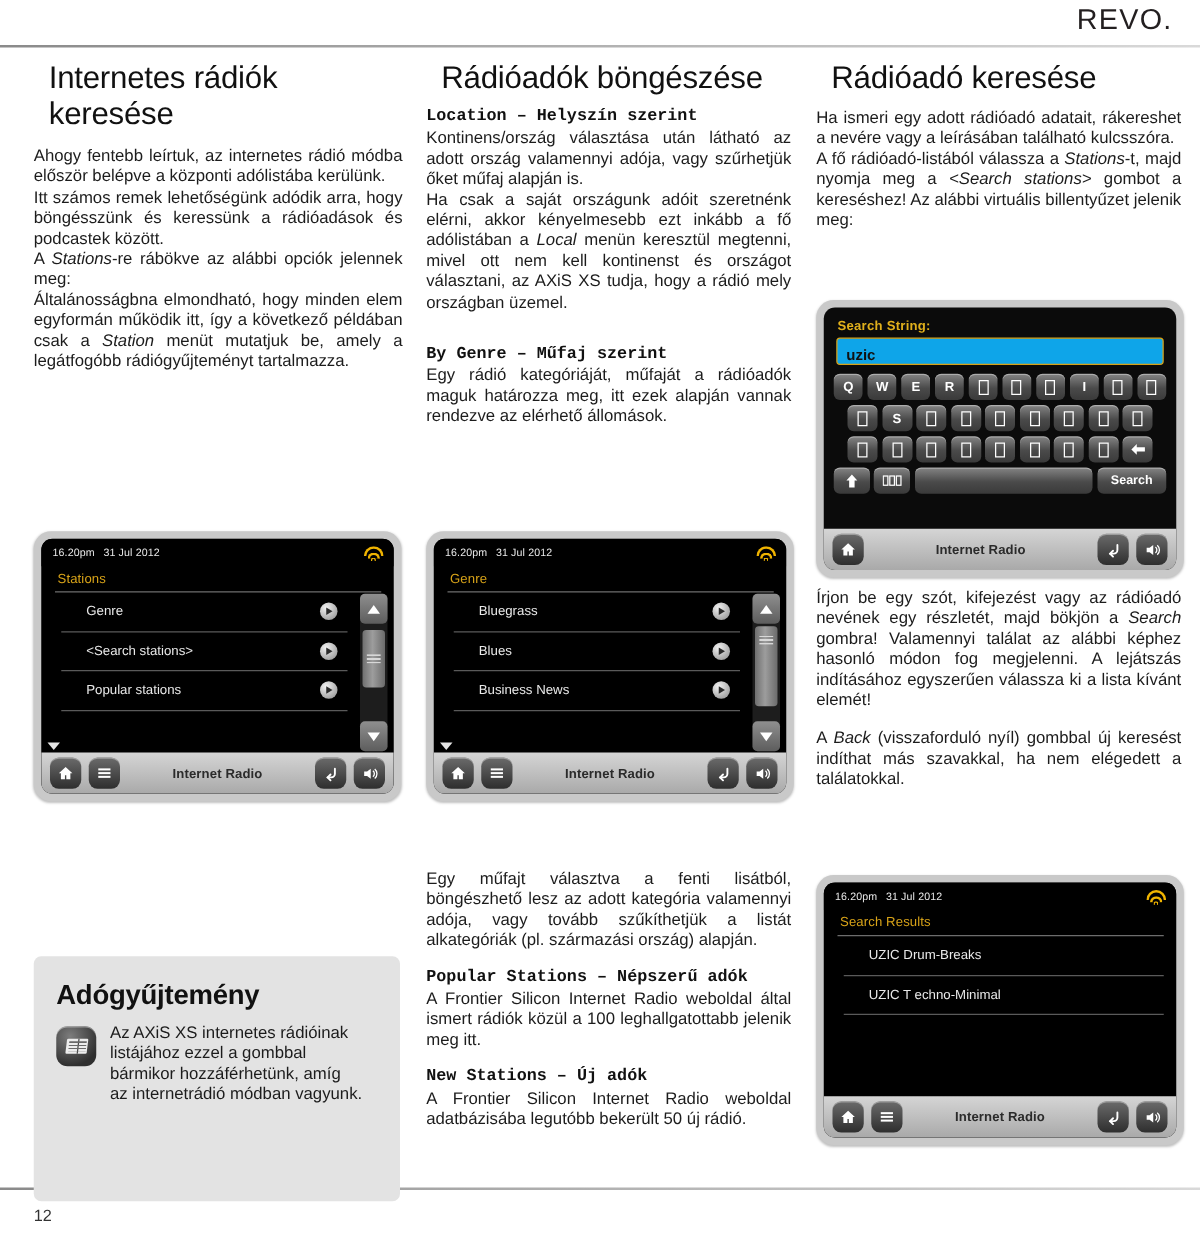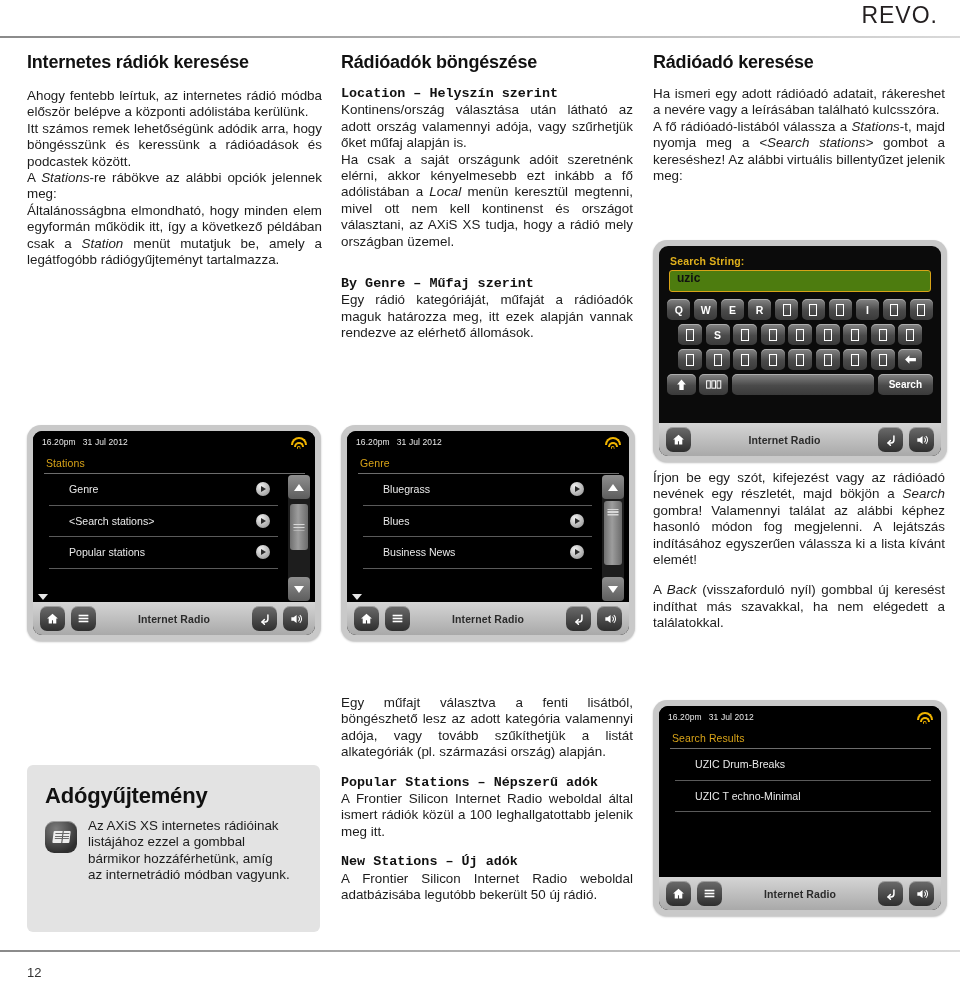--- a/index.html
+++ b/index.html
@@ -31,22 +31,22 @@
     font-size: 13px; color: #333;
   }
 
   
   .col { position: absolute; top: 48px; }
   .col1 { left: 27px; width: 295px; }
   .col2 { left: 341px; width: 292px; }
   .col3 { left: 653px; width: 292px; }
 
   h1.title {
-    font-size: 18px; line-height: 29px; font-weight: bold;
-    letter-spacing: -0.2px; color: #111; margin-bottom: 11px;
+    font-size: 25px; line-height: 29px; font-weight: normal;
+    letter-spacing: -0.2px; color: #111; margin-bottom: 11px; margin-left: 12px;
   }
   .col2 h1.title, .col3 h1.title { margin-bottom: 9px; }
 
   p.body {
     font-size: 13.4px; line-height: 16.4px; text-align: justify;
     color: #1c1c1c; margin: 0;
   }
   .sub {
     font-size: 13.4px; line-height: 16.4px; font-weight: bold; color: #111; font-family: Liberation Mono, monospace;
   }
@@ -185,22 +185,22 @@
   #dev-results  { left: 653px; top: 700px; }
 
   
   .kb-screen { background: #0b0b0b; }
   .kb-label {
     color: #e0b01c; font-size: 10.5px; font-weight: bold;
     padding: 9px 0 3px 11px; letter-spacing: .2px;
   }
   .kb-input {
     margin: 0 10px 7px 10px; height: 22px;
-    background: #4d7c0f; border: 1.6px solid #d8a318; border-radius: 3px;
-    display: flex; align-items: flex-start; padding: 0 7px;
+    background: #0ea5e9; border: 1.6px solid #d8a318; border-radius: 3px;
+    display: flex; align-items: flex-end; padding: 0 7px;
     font-size: 12px; font-weight: bold; color: #111;
   }
   .kb-rows { padding: 0 8px; display: flex; flex-direction: column; gap: 4px; }
   .kb-row { display: flex; gap: 3.5px; justify-content: center; }
   .key {
     flex: 1 1 0; height: 21px; border-radius: 5px;
     background: linear-gradient(#858585, #4a4a4a 55%, #3a3a3a);
     box-shadow: inset 0 1px 0 rgba(255,255,255,.35);
     color: #fff; font-size: 10.5px; font-weight: bold;
     display: flex; align-items: center; justify-content: center;
@@ -210,21 +210,21 @@
     border: 1.2px solid #ffffff;
   }
   .key.space { flex: 6.2 1 0; }
   .key.search-key { flex: 2.4 1 0; font-size: 10px; }
   .key.shift, .key.sym { flex: 1.25 1 0; }
   .kb-bottom-pad { flex: 1 1 auto; }
 
   
   .callout {
     position: absolute; left: 27px; top: 765px;
-    width: 293px; height: 167px;
+    width: 293px; height: 196px;
     background: #e3e3e3; border-radius: 6px;
     padding: 18px 30px 14px 18px;
   }
   .callout h2 {
     font-size: 22px; font-weight: bold; color: #111; margin-bottom: 9px;
     letter-spacing: -0.2px;
   }
   .callout-body { display: flex; gap: 11px; }
   .callout-icon {
     flex: 0 0 32px; width: 32px; height: 32px; border-radius: 9px;

